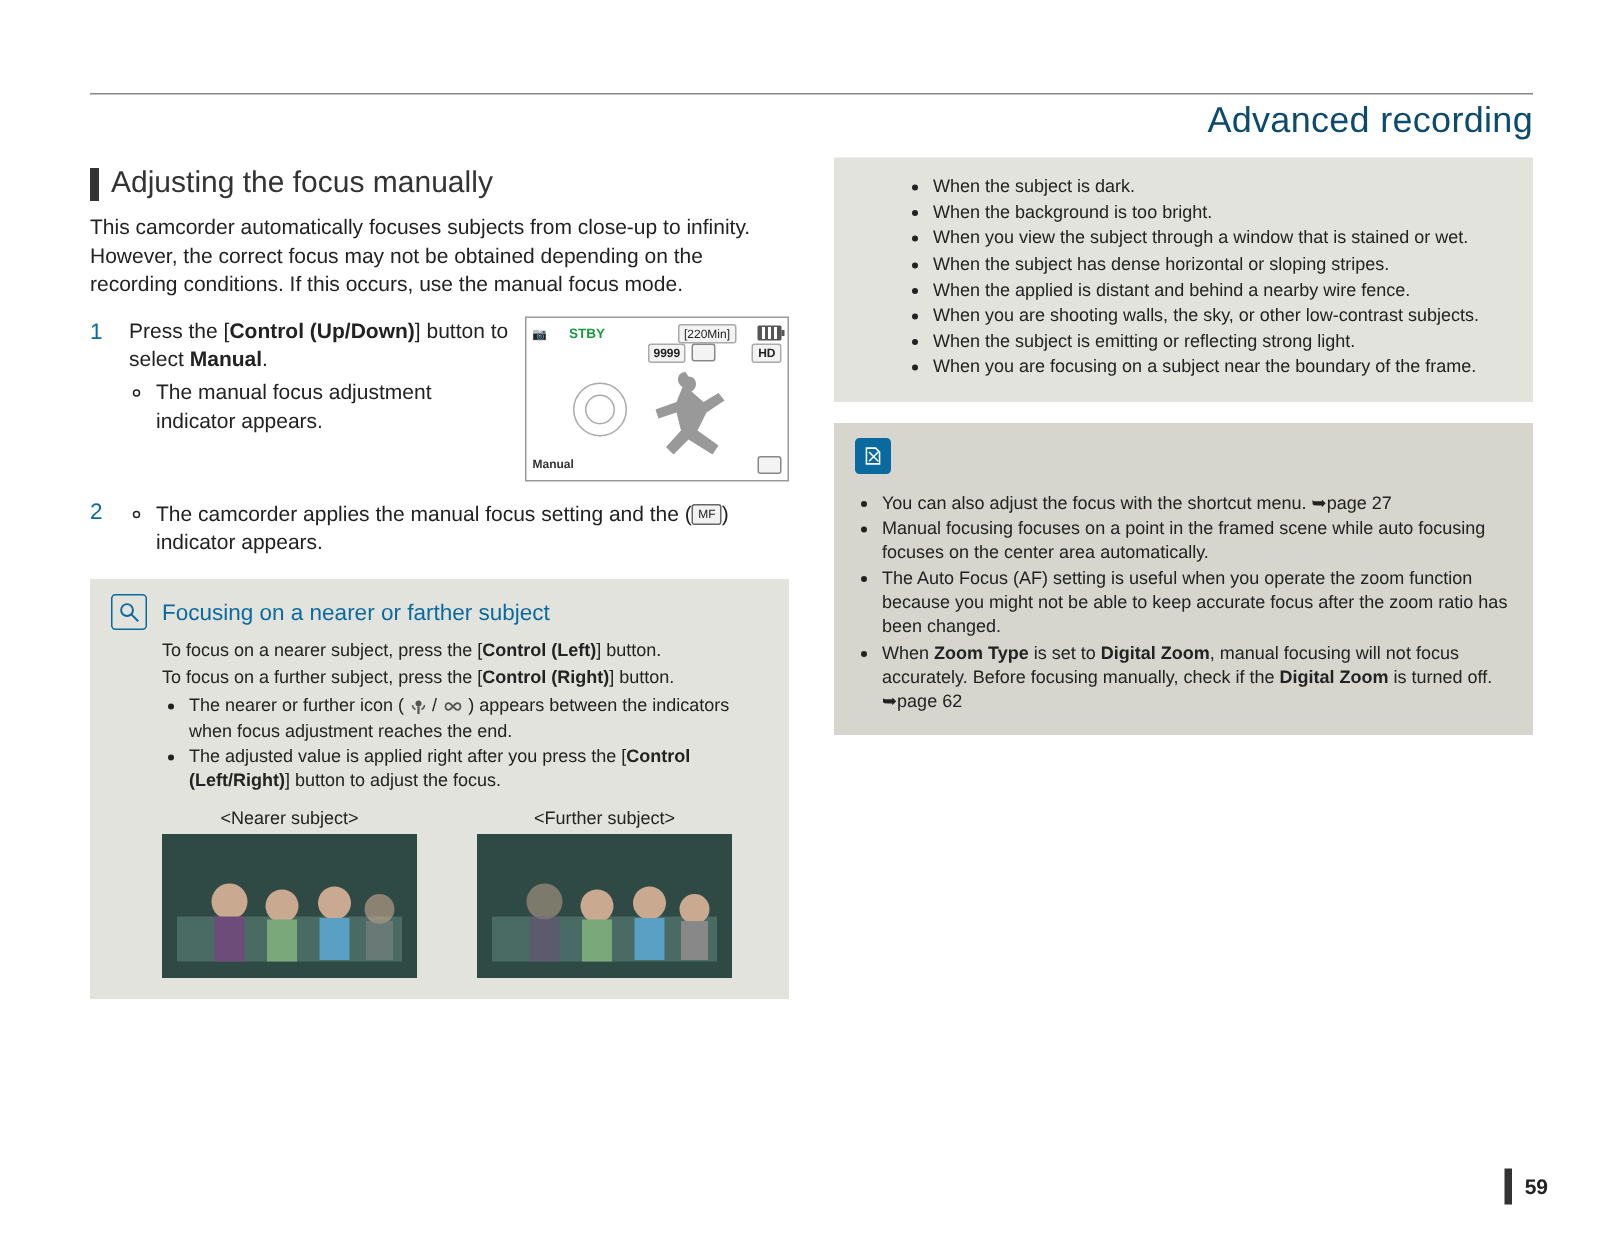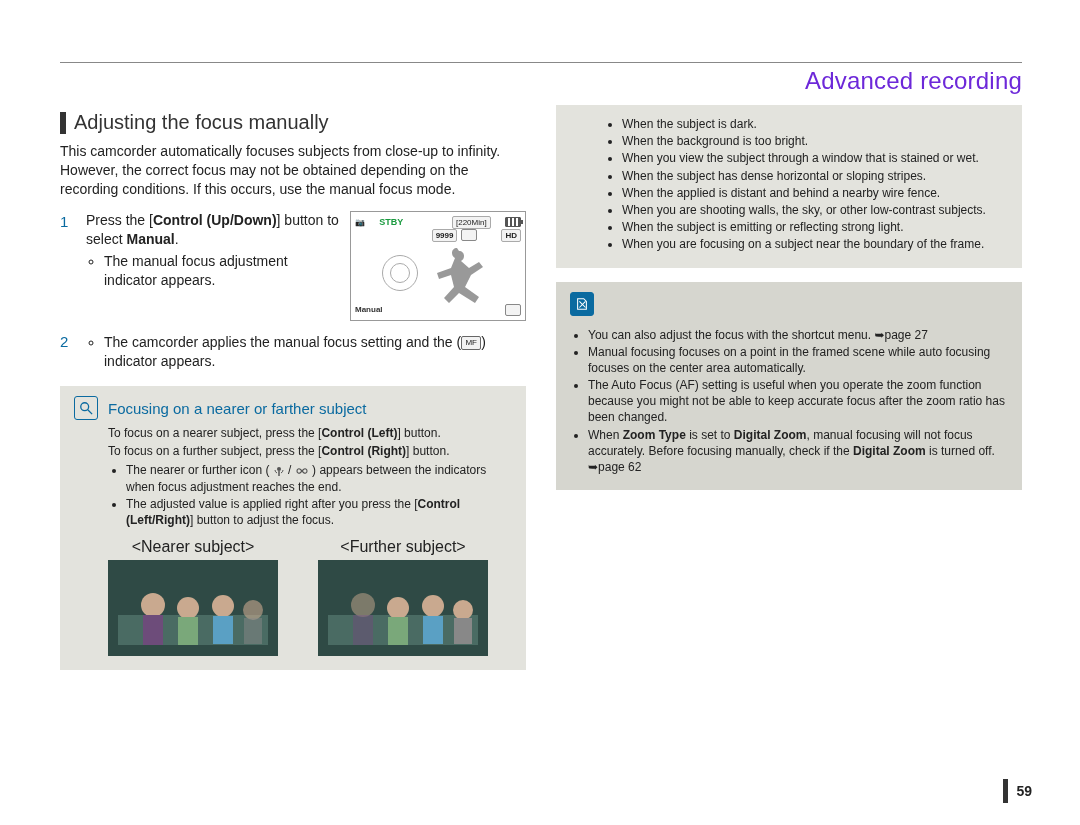--- a/index.html
+++ b/index.html
@@ -23,21 +23,21 @@
     box-sizing:border-box;
   }
   .top-rule{
     border:none;border-top:1px solid var(--rule);
     margin:0 0 4px 0;
   }
   .page-title{
     text-align:right;
     font-size:24px;
     font-weight:400;
-    color:#6d28d9;
+    color:#0c4a6e;
     margin:0 0 10px 0;
     letter-spacing:.2px;
   }
   .columns{
     display:flex;
     gap:30px;
   }
   .col{flex:1;min-width:0;}
   
   .sec-h{
@@ -97,21 +97,21 @@
     width:22px;height:22px;border:1px solid var(--accent);border-radius:3px;
     display:flex;align-items:center;justify-content:center;flex-shrink:0;
     font-size:16px;line-height:1;color:var(--accent);
   }
   .picon.note{color:#fff;background:var(--accent);}
   .panel-body{padding-left:34px;}
   .panel p{margin:0 0 4px 0;font-size:12px;}
   .panel .blk{font-size:12px;}
   .thumbs{display:flex;gap:40px;justify-content:flex-start;margin-top:10px;}
   .thumb-wrap{width:170px;text-align:center;}
-  .thumb-cap{font-size:16px;margin:0 0 4px 0;}
+  .thumb-cap{font-size:12px;margin:0 0 4px 0;}
   .thumb{width:170px;height:96px;background:linear-gradient(180deg,#3b5a55 0%,#2a423e 100%);position:relative;overflow:hidden;}
   .thumb svg{position:absolute;inset:0;width:100%;height:100%;}
   
   .pnum{
     position:absolute;right:48px;bottom:22px;
     height:24px;border-left:5px solid #333;
     padding-left:8px;font-weight:700;font-size:14px;
     display:flex;align-items:center;
   }
   .mf-icon{display:inline-block;width:18px;height:12px;border:1px solid #666;border-radius:2px;vertical-align:middle;background:#f2f2f2;font-size:8px;text-align:center;line-height:12px;}

